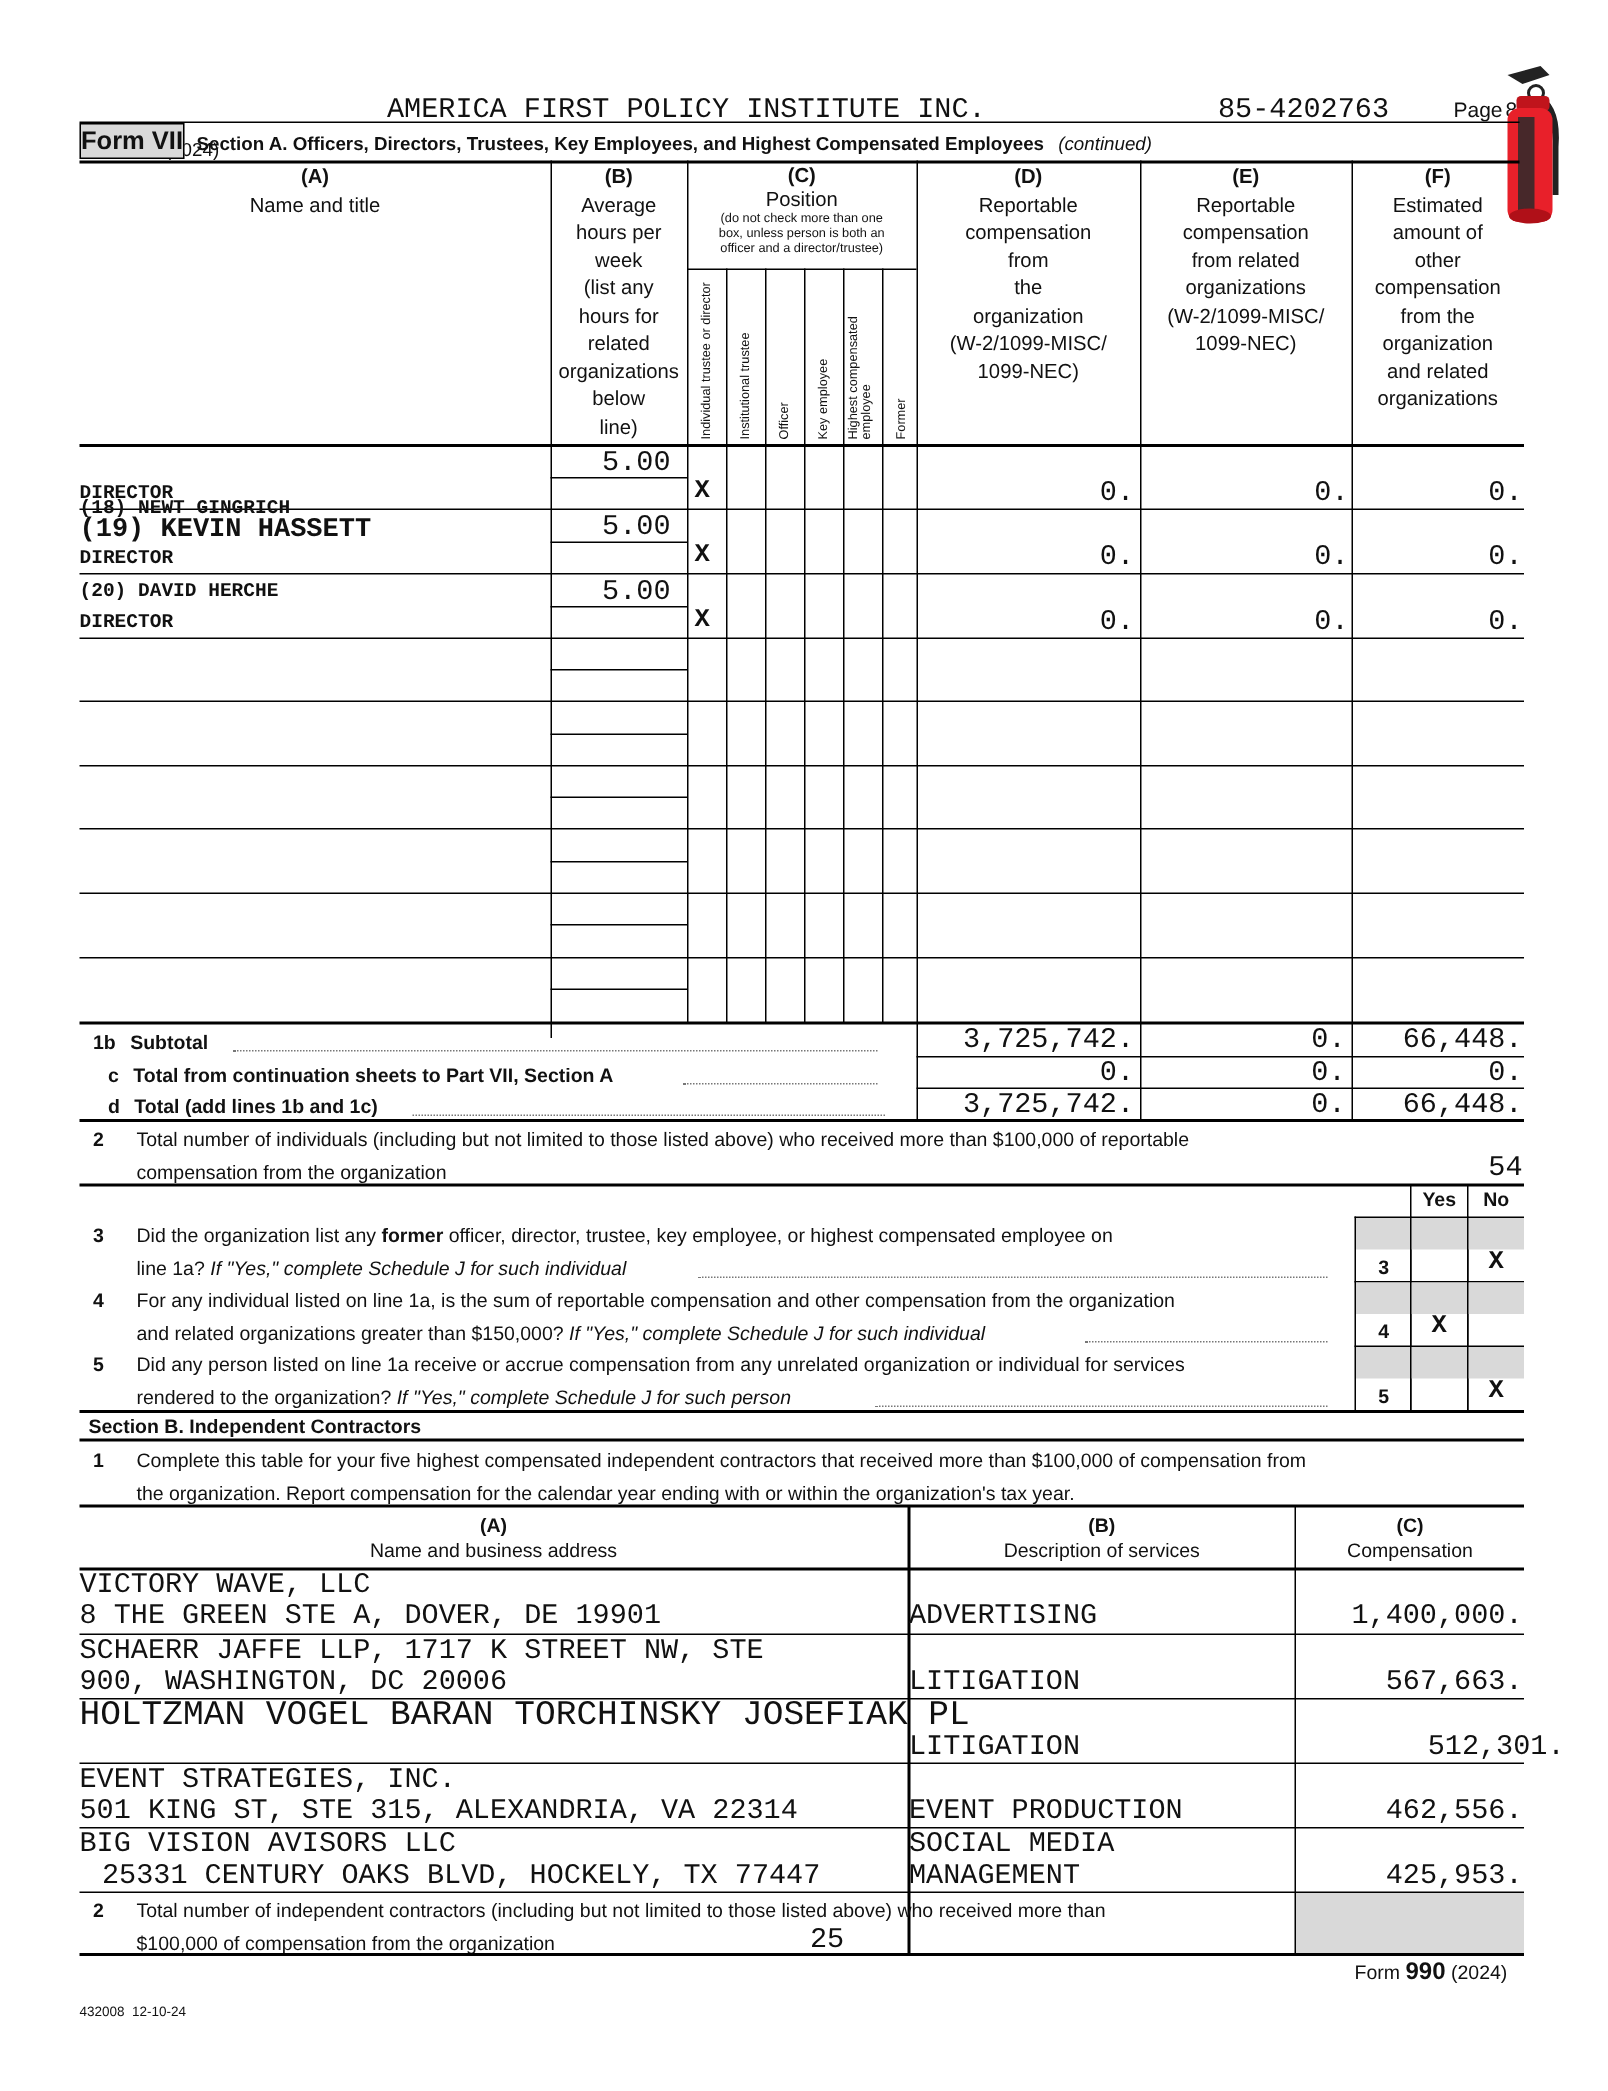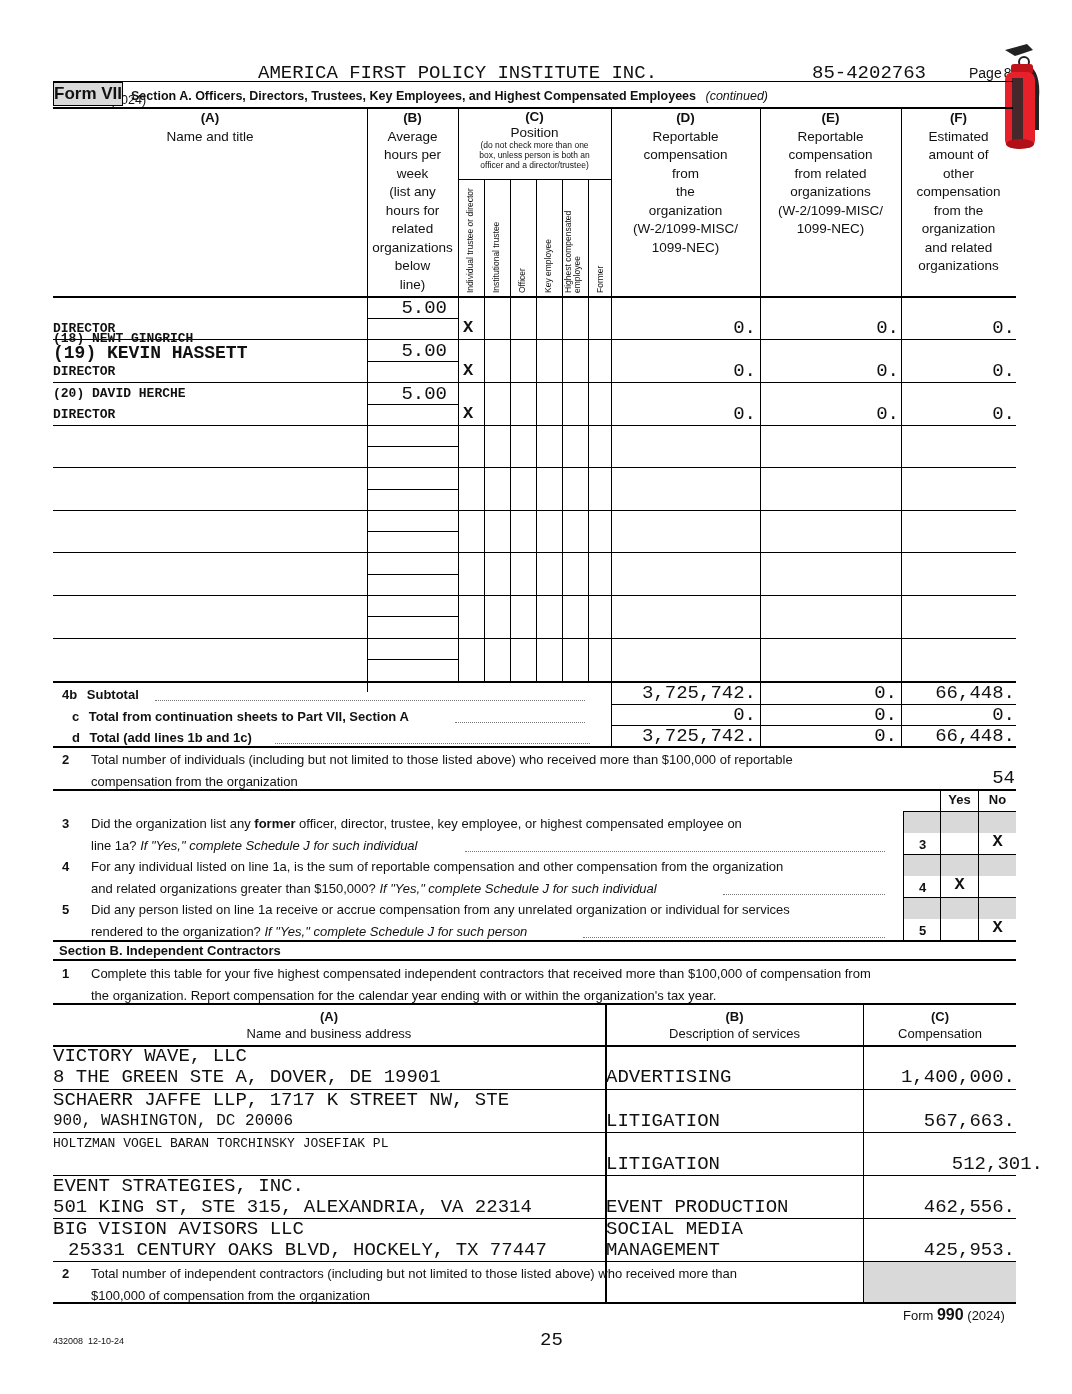--- a/index.html
+++ b/index.html
@@ -176,21 +176,21 @@
   <div class="abs num" style="left:558px;top:20px;width:145px;">0.</div>
   <div class="abs num" style="left:707px;top:20px;width:139px;">0.</div>
   <div class="abs num" style="left:848px;top:20px;width:114px;">0.</div>
 </div>
 
 <div class="hl" style="left:611px;top:704px;width:405px;"></div>
 <div class="hl" style="left:611px;top:725px;width:405px;"></div>
 <div class="hl2" style="left:53px;top:746px;width:963px;"></div>
 
 <div class="abs" style="left:62px;top:687px;font-size:13px;font-weight:bold;">
-  <span>4b</span>
+  <span>1b</span>
   <span style="margin-left:6px;">Subtotal</span>
 </div>
 <div class="dots" style="left:155px;top:700px;width:430px;"></div>
 <div class="abs" style="left:72px;top:709px;font-size:13px;font-weight:bold;">
   <span>c</span>
   <span style="margin-left:6px;">Total from continuation sheets to Part VII, Section A</span>
 </div>
 <div class="dots" style="left:455px;top:722px;width:130px;"></div>
 <div class="abs" style="left:72px;top:730px;font-size:13px;font-weight:bold;">
   <span>d</span>
@@ -299,28 +299,28 @@
 <div class="abs" style="left:53px;top:1046px;width:963px;height:43px;">
   <div class="abs mono" style="left:0;top:0;font-size:19px;line-height:21px;white-space:nowrap;">VICTORY WAVE, LLC</div>
   <div class="abs mono" style="left:0;top:21px;font-size:19px;line-height:21px;white-space:nowrap;">8 THE GREEN STE A, DOVER, DE 19901</div>
   <div class="abs mono" style="left:553px;top:0;font-size:19px;line-height:21px;"></div>
   <div class="abs mono" style="left:553px;top:21px;font-size:19px;line-height:21px;">ADVERTISING</div>
   <div class="abs num" style="left:812px;top:21px;width:150px;line-height:21px;">1,400,000.</div>
 </div>
 <div class="hl" style="left:53px;top:1089px;width:963px;"></div>
 <div class="abs" style="left:53px;top:1090px;width:963px;height:42px;">
   <div class="abs mono" style="left:0;top:0;font-size:19px;line-height:21px;white-space:nowrap;">SCHAERR JAFFE LLP, 1717 K STREET NW, STE</div>
-  <div class="abs mono" style="left:0;top:21px;font-size:16px;line-height:21px;white-space:nowrap;">900, WASHINGTON, DC 20006</div>
+  <div class="abs mono" style="left:0;top:21px;font-size:19px;line-height:21px;white-space:nowrap;">900, WASHINGTON, DC 20006</div>
   <div class="abs mono" style="left:553px;top:0;font-size:19px;line-height:21px;"></div>
   <div class="abs mono" style="left:553px;top:21px;font-size:19px;line-height:21px;">LITIGATION</div>
   <div class="abs num" style="left:812px;top:21px;width:150px;line-height:21px;">567,663.</div>
 </div>
 <div class="hl" style="left:53px;top:1132px;width:963px;"></div>
 <div class="abs" style="left:53px;top:1133px;width:963px;height:42px;">
-  <div class="abs mono" style="left:0;top:0;font-size:13px;line-height:21px;white-space:nowrap;">HOLTZMAN VOGEL BARAN TORCHINSKY JOSEFIAK PL</div>
+  <div class="abs mono" style="left:0;top:0;font-size:23px;line-height:21px;white-space:nowrap;">HOLTZMAN VOGEL BARAN TORCHINSKY JOSEFIAK PL</div>
   <div class="abs mono" style="left:553px;top:0;font-size:19px;line-height:21px;"></div>
   <div class="abs mono" style="left:553px;top:21px;font-size:19px;line-height:21px;">LITIGATION</div>
   <div class="abs num" style="left:812px;top:21px;width:150px;line-height:21px;margin-left:28px;">512,301.</div>
 </div>
 <div class="hl" style="left:53px;top:1175px;width:963px;"></div>
 <div class="abs" style="left:53px;top:1176px;width:963px;height:42px;">
   <div class="abs mono" style="left:0;top:0;font-size:19px;line-height:21px;white-space:nowrap;">EVENT STRATEGIES, INC.</div>
   <div class="abs mono" style="left:0;top:21px;font-size:19px;line-height:21px;white-space:nowrap;">501 KING ST, STE 315, ALEXANDRIA, VA 22314</div>
   <div class="abs mono" style="left:553px;top:0;font-size:19px;line-height:21px;"></div>
   <div class="abs mono" style="left:553px;top:21px;font-size:19px;line-height:21px;">EVENT PRODUCTION</div>
@@ -333,21 +333,21 @@
   <div class="abs mono" style="left:553px;top:0;font-size:19px;line-height:21px;">SOCIAL MEDIA</div>
   <div class="abs mono" style="left:553px;top:21px;font-size:19px;line-height:21px;">MANAGEMENT</div>
   <div class="abs num" style="left:812px;top:21px;width:150px;line-height:21px;">425,953.</div>
 </div>
 <div class="hl" style="left:53px;top:1261px;width:963px;"></div>
 
 <div class="shade" style="left:864px;top:1262px;width:152px;height:40px;"></div>
 <div class="abs small" style="left:62px;top:1266px;font-weight:bold;">2</div>
 <div class="abs small" style="left:91px;top:1266px;">Total number of independent contractors (including but not limited to those listed above) who received more than</div>
 <div class="abs small" style="left:91px;top:1288px;">$100,000 of compensation from the organization</div>
-<div class="abs mono" style="left:540px;top:1282px;font-size:19px;margin-top:47px;">25</div>
+<div class="abs mono" style="left:540px;top:1282px;font-size:19px;">25</div>
 <div class="hl2" style="left:53px;top:1302px;width:963px;"></div>
 
 <div class="abs" style="left:903px;top:1306px;font-size:13px;white-space:nowrap;">
   <span>Form</span>
   <b style="font-size:16px;">990</b>
   <span>(2024)</span>
 </div>
 <div class="abs" style="left:53px;top:1336px;font-size:9px;white-space:pre;">432008  12-10-24</div>
 
 </body></html>

